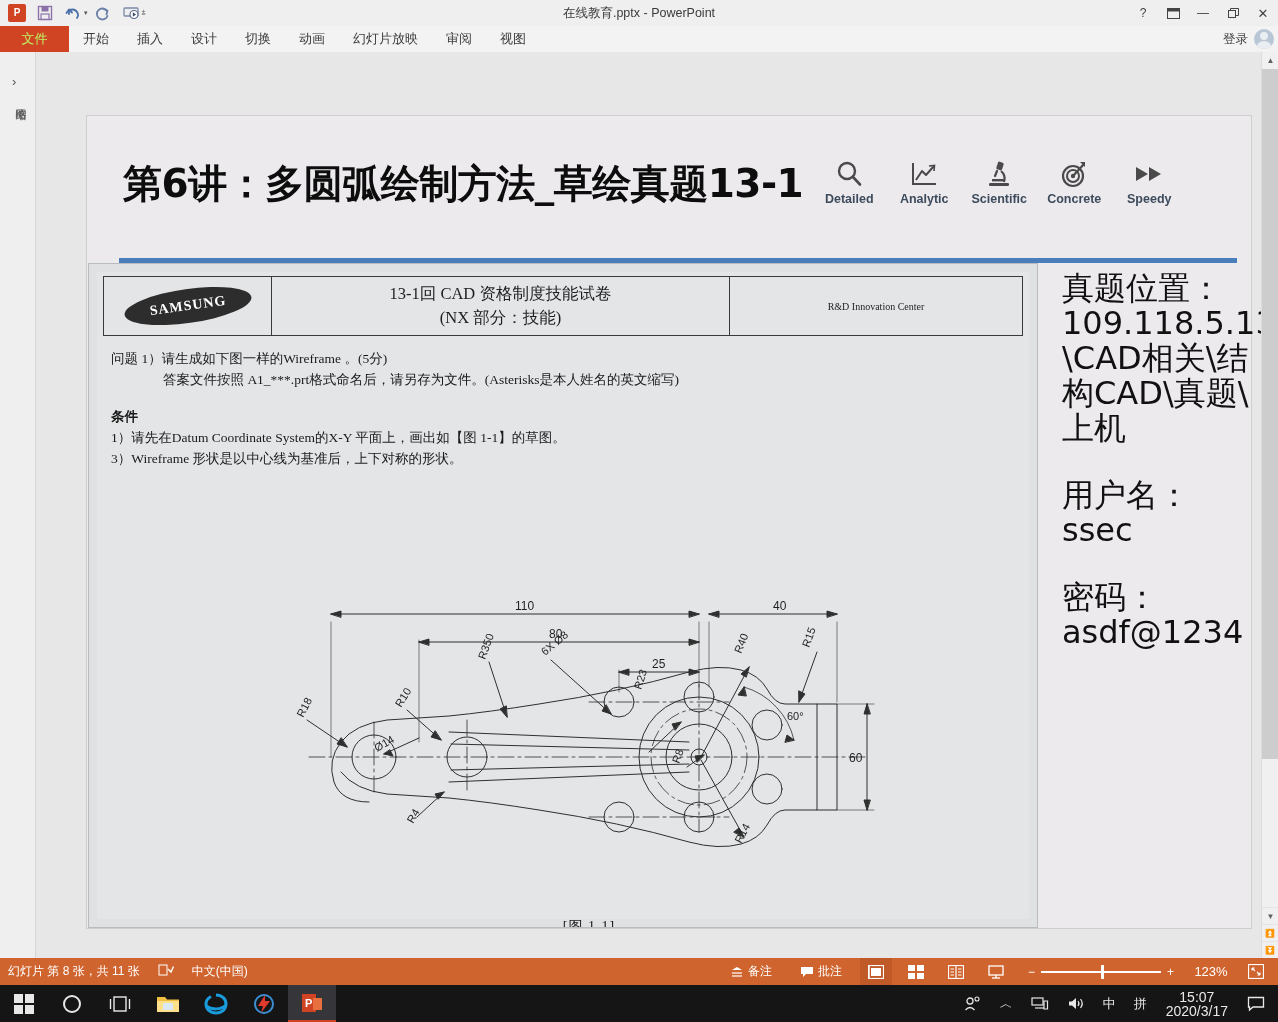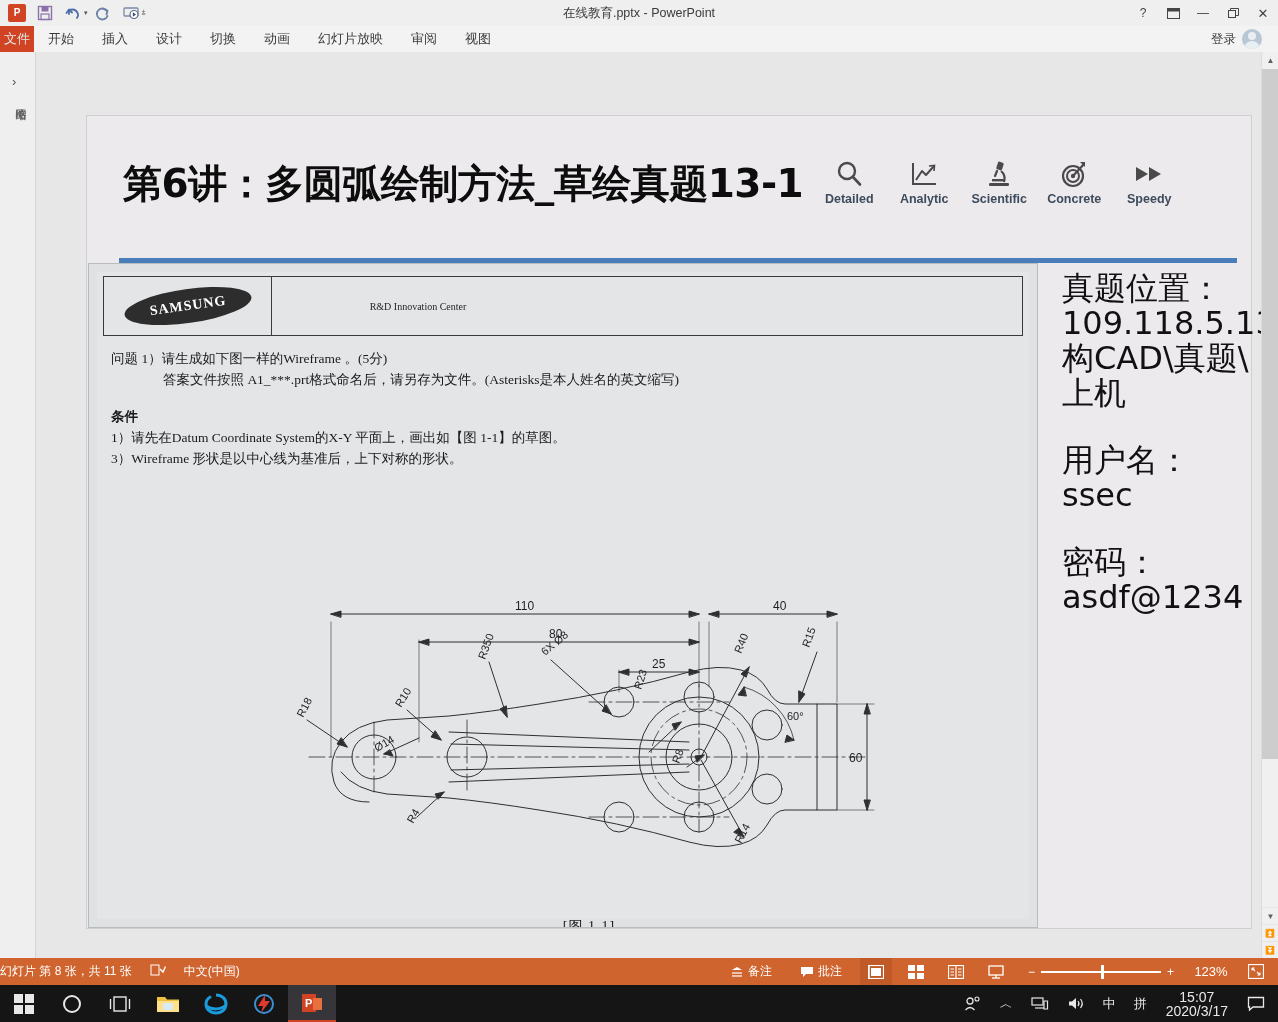--- a/index.html
+++ b/index.html
@@ -40,31 +40,31 @@
     font-size: 12px; color: #444;
   }
   .win-ctrls .wc-close { font-size: 13px; }
 
   
   .ribbon {
     position: absolute; left: 0; top: 26px; width: 1278px; height: 26px;
     background: #f3f3f3; display: flex; align-items: stretch;
   }
   .tab-file {
-    background: #d04423; color: #e5e5e5; font-size: 13px;
+    background: #d04423; color: #bef264; font-size: 13px;
     display: flex; align-items: center; justify-content: center;
-    width: 34px;
+    width: 69px;
   }
   .tab {
     font-size: 13px; color: #3b3b3b; padding: 0 14px;
     display: flex; align-items: center;
   }
   .signin {
     margin-left: auto; display: flex; align-items: center; gap: 6px;
-    padding-right: 16px; font-size: 12.5px; color: #3b3b3b; font-family: Liberation Serif, serif;
+    padding-right: 4px; font-size: 12.5px; color: #3b3b3b; font-family: Liberation Serif, serif;
   }
   .avatar {
     width: 20px; height: 20px; border-radius: 50%; background: #b9c6d6;
     position: relative; overflow: hidden;
   }
   .avatar::before { content:""; position:absolute; left:6px; top:3px; width:8px; height:8px; border-radius:50%; background:#e9eef3;}
   .avatar::after  { content:""; position:absolute; left:2px; top:12px; width:16px; height:10px; border-radius:8px 8px 0 0; background:#e9eef3;}
 
   
   .workarea {
@@ -181,21 +181,21 @@
   }
   .vs-bottom { position: absolute; left: 0; bottom: 0; width: 17px; }
   .vs-bottom .vs-btn { border-top: 1px solid #e4e4e4; }
 
   
   .statusbar {
     position: absolute; left: 0; top: 958px; width: 1278px; height: 27px;
     background: #d0642f; display: flex; align-items: center;
     color: #fff; font-size: 12px;
   }
-  .sb-left { display: flex; align-items: center; gap: 18px; padding-left: 0; }
+  .sb-left { display: flex; align-items: center; gap: 18px; padding-left: 8px; }
   .sb-right { margin-left: auto; display: flex; align-items: center; gap: 8px; padding-right: 6px; }
   .sb-item { display: flex; align-items: center; gap: 4px; padding: 0 10px; height: 27px; }
   .sb-viewbtn {
     width: 32px; height: 27px; display: flex; align-items: center; justify-content: center;
   }
   .sb-viewbtn.active { background: #c05a28; }
   .zoom-slider { display: flex; align-items: center; gap: 6px; padding: 0 8px; }
   .zs-track { width: 120px; height: 2px; background: #fff; position: relative; }
   .zs-knob { position: absolute; left: 60px; top: -6px; width: 3px; height: 14px; background: #fff; }
   .zoom-pct { min-width: 42px; text-align: center; font-size: 13px; }
@@ -365,20 +365,24 @@
           </div>
         </div>
         <div class="title-underline"></div>
 
         <div class="doc">
           <div class="doc-inner">
 
             <div class="doc-header">
               <div class="dh-logo">
                 <div class="samsung-oval">SAMSUNG</div>
+              </div>
+              <div class="dh-mid">
+                <div>13-1回 CAD 资格制度技能试卷</div>
+                <div>(NX 部分：技能)</div>
               </div>
               <div class="dh-right">R&amp;D Innovation Center</div>
             </div>
 
             <div class="doc-body">
               <div>问题 1）请生成如下图一样的Wireframe 。(5分)</div>
               <div class="indent">答案文件按照 A1_***.prt格式命名后，请另存为文件。(Asterisks是本人姓名的英文缩写)</div>
               <div class="spacer"></div>
               <div class="bold">条件</div>
               <div>1）请先在Datum Coordinate System的X-Y 平面上，画出如【图 1-1】的草图。</div>
@@ -509,20 +513,21 @@
               </svg>
               <div class="cad-caption">[图 1-1]</div>
             </div>
 
           </div>
         </div>
 
         <div class="sidetext">
           <div>真题位置：</div>
           <div>109.118.5.13</div>
+          <div>\CAD相关\结</div>
           <div>构CAD\真题\</div>
           <div>上机</div>
           <div class="gap"></div>
           <div>用户名：</div>
           <div>ssec</div>
           <div class="gap"></div>
           <div>密码：</div>
           <div>asdf@1234</div>
         </div>
 

